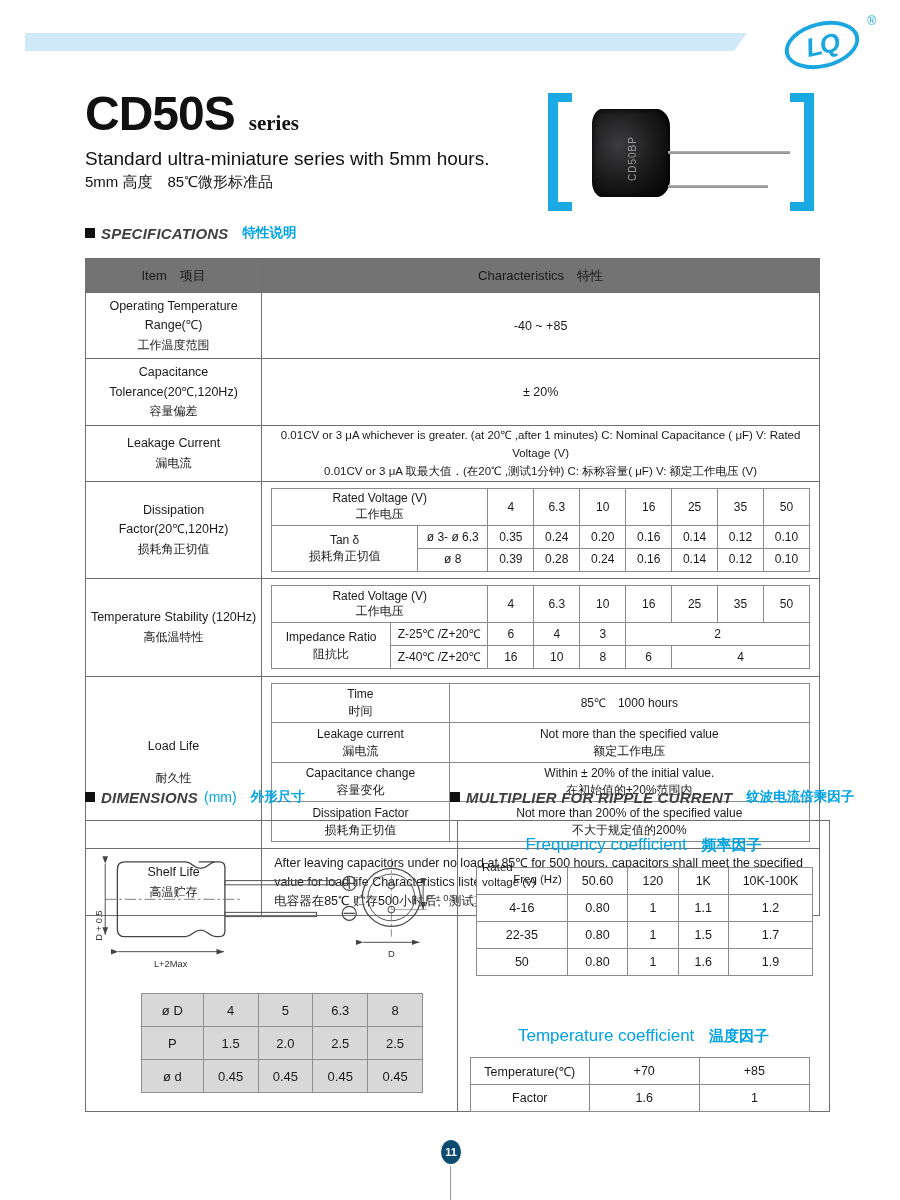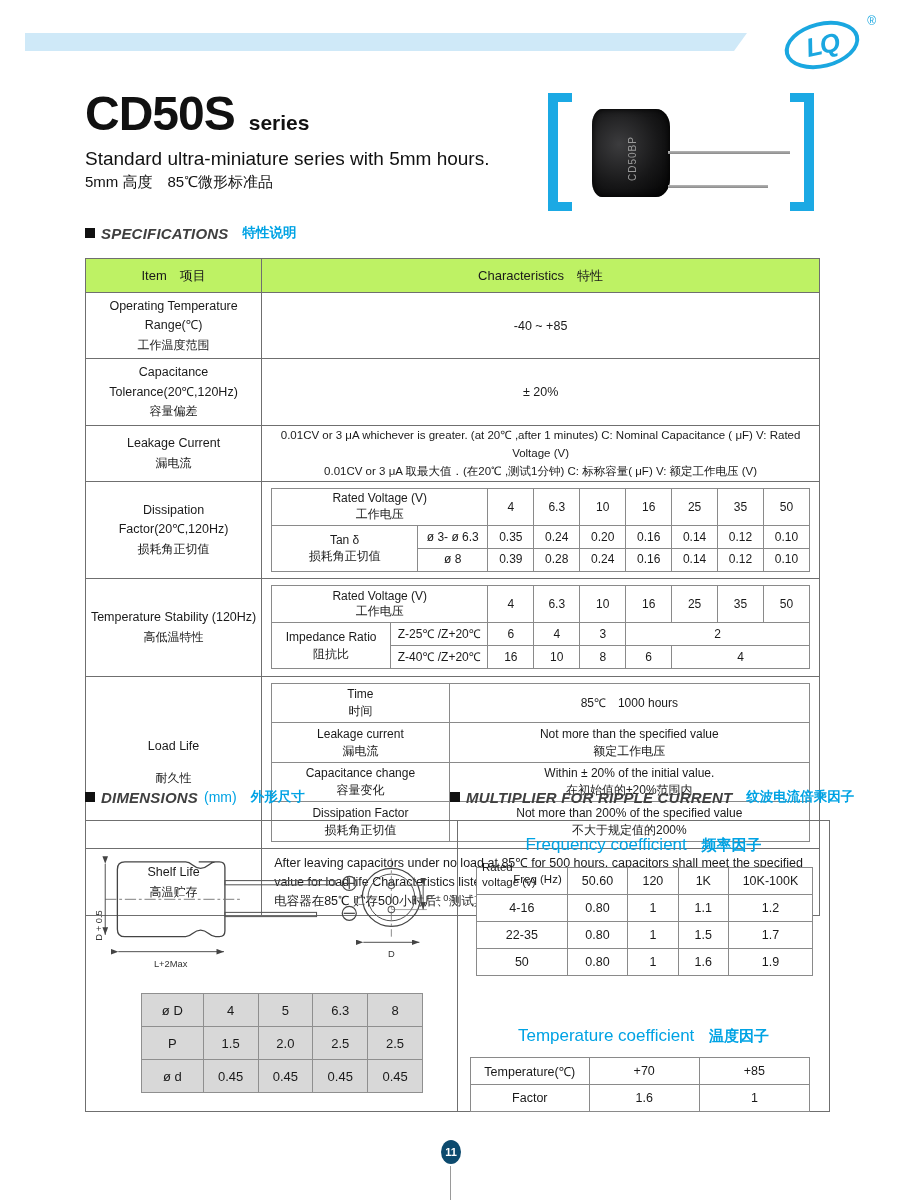--- a/index.html
+++ b/index.html
@@ -20,21 +20,21 @@
     position:absolute; left:6px; top:8px; width:76px; height:46px;
     border:4px solid #1aa7e0; border-radius:50%;
     transform:rotate(-14deg);
     display:flex; align-items:center; justify-content:center;
   }
   .logo-text { color:#1aa7e0; font-size:26px; font-weight:bold; font-style:italic; letter-spacing:-2px; transform:rotate(2deg); }
   .logo-reg { position:absolute; right:2px; top:0; color:#1aa7e0; font-size:12px; }
   
   .title-row { position:absolute; left:85px; top:86px; display:flex; align-items:baseline; gap:14px; }
   .series-name { font-size:48px; font-weight:bold; letter-spacing:-1px; color:#111; }
-  .series-suffix { font-size:21px; font-weight:bold; color:#111; }
+  .series-suffix { font-size:21px; font-weight:bold; color:#111;font-family:Liberation Serif, serif; }
   .subtitle-en { position:absolute; left:85px; top:148px; font-size:19px; color:#111; }
   .subtitle-cn { position:absolute; left:85px; top:173px; font-size:15px; color:#111; }
   
   .product { position:absolute; left:548px; top:93px; width:266px; height:118px; }
   .bracket { position:absolute; top:0; width:24px; height:118px; border:0 solid #1ba9e4; }
   .bracket.l { left:0; border-left-width:10px; border-top-width:9px; border-bottom-width:9px; }
   .bracket.r { right:0; border-right-width:10px; border-top-width:9px; border-bottom-width:9px; }
   .cap-body {
     position:absolute; left:44px; top:16px; width:78px; height:88px;
     background:radial-gradient(ellipse at 35% 40%, #3c3c3e 0%, #171718 55%, #000 100%);
@@ -55,21 +55,21 @@
   .sec-en { color:#404040; font-weight:bold; font-size:15px; letter-spacing:.2px;font-style:italic; }
   .sec-unit { color:#00a3e4; font-size:14px; }
   .sec-cn { color:#00a3e4; font-weight:bold; font-size:13.5px; margin-left:8px; }
   
   .spec-wrap { position:absolute; left:85px; top:258px; width:735px; }
   table { border-collapse:collapse; }
   .spec { width:100%; }
   .spec > tbody > tr > td { border:1px solid #6f6f6f; vertical-align:middle; }
   .spec td.c { text-align:center; }
   .item-col { width:24%; }
-  .spec .head td { background:#bef264; height:34px; font-size:13px; }
+  .spec .head td { background:#737373; height:34px; font-size:13px; }
   .lbl { text-align:center; font-size:12.5px; line-height:1.55; padding:4px 2px; }
   .lbl .cn { display:block; font-size:12px; }
   .val { font-size:12.5px; }
   .twoline { font-size:11.5px; line-height:1.6; }
   .h-a { height:43px; } .h-b { height:43px; } .h-c { height:48px; }
   .h-d { height:80px; } .h-e { height:98px; } .h-f { height:118px; } .h-g { height:62px; }
   .inner-wrap { padding:0; }
   .inner { width:calc(100% - 18px); margin:6px 9px; }
   .inner td { border:1px solid #8a8a8a; text-align:center; font-size:12px; padding:2.5px 1px; line-height:1.4; }
   .inner .rv { line-height:1.3; }

